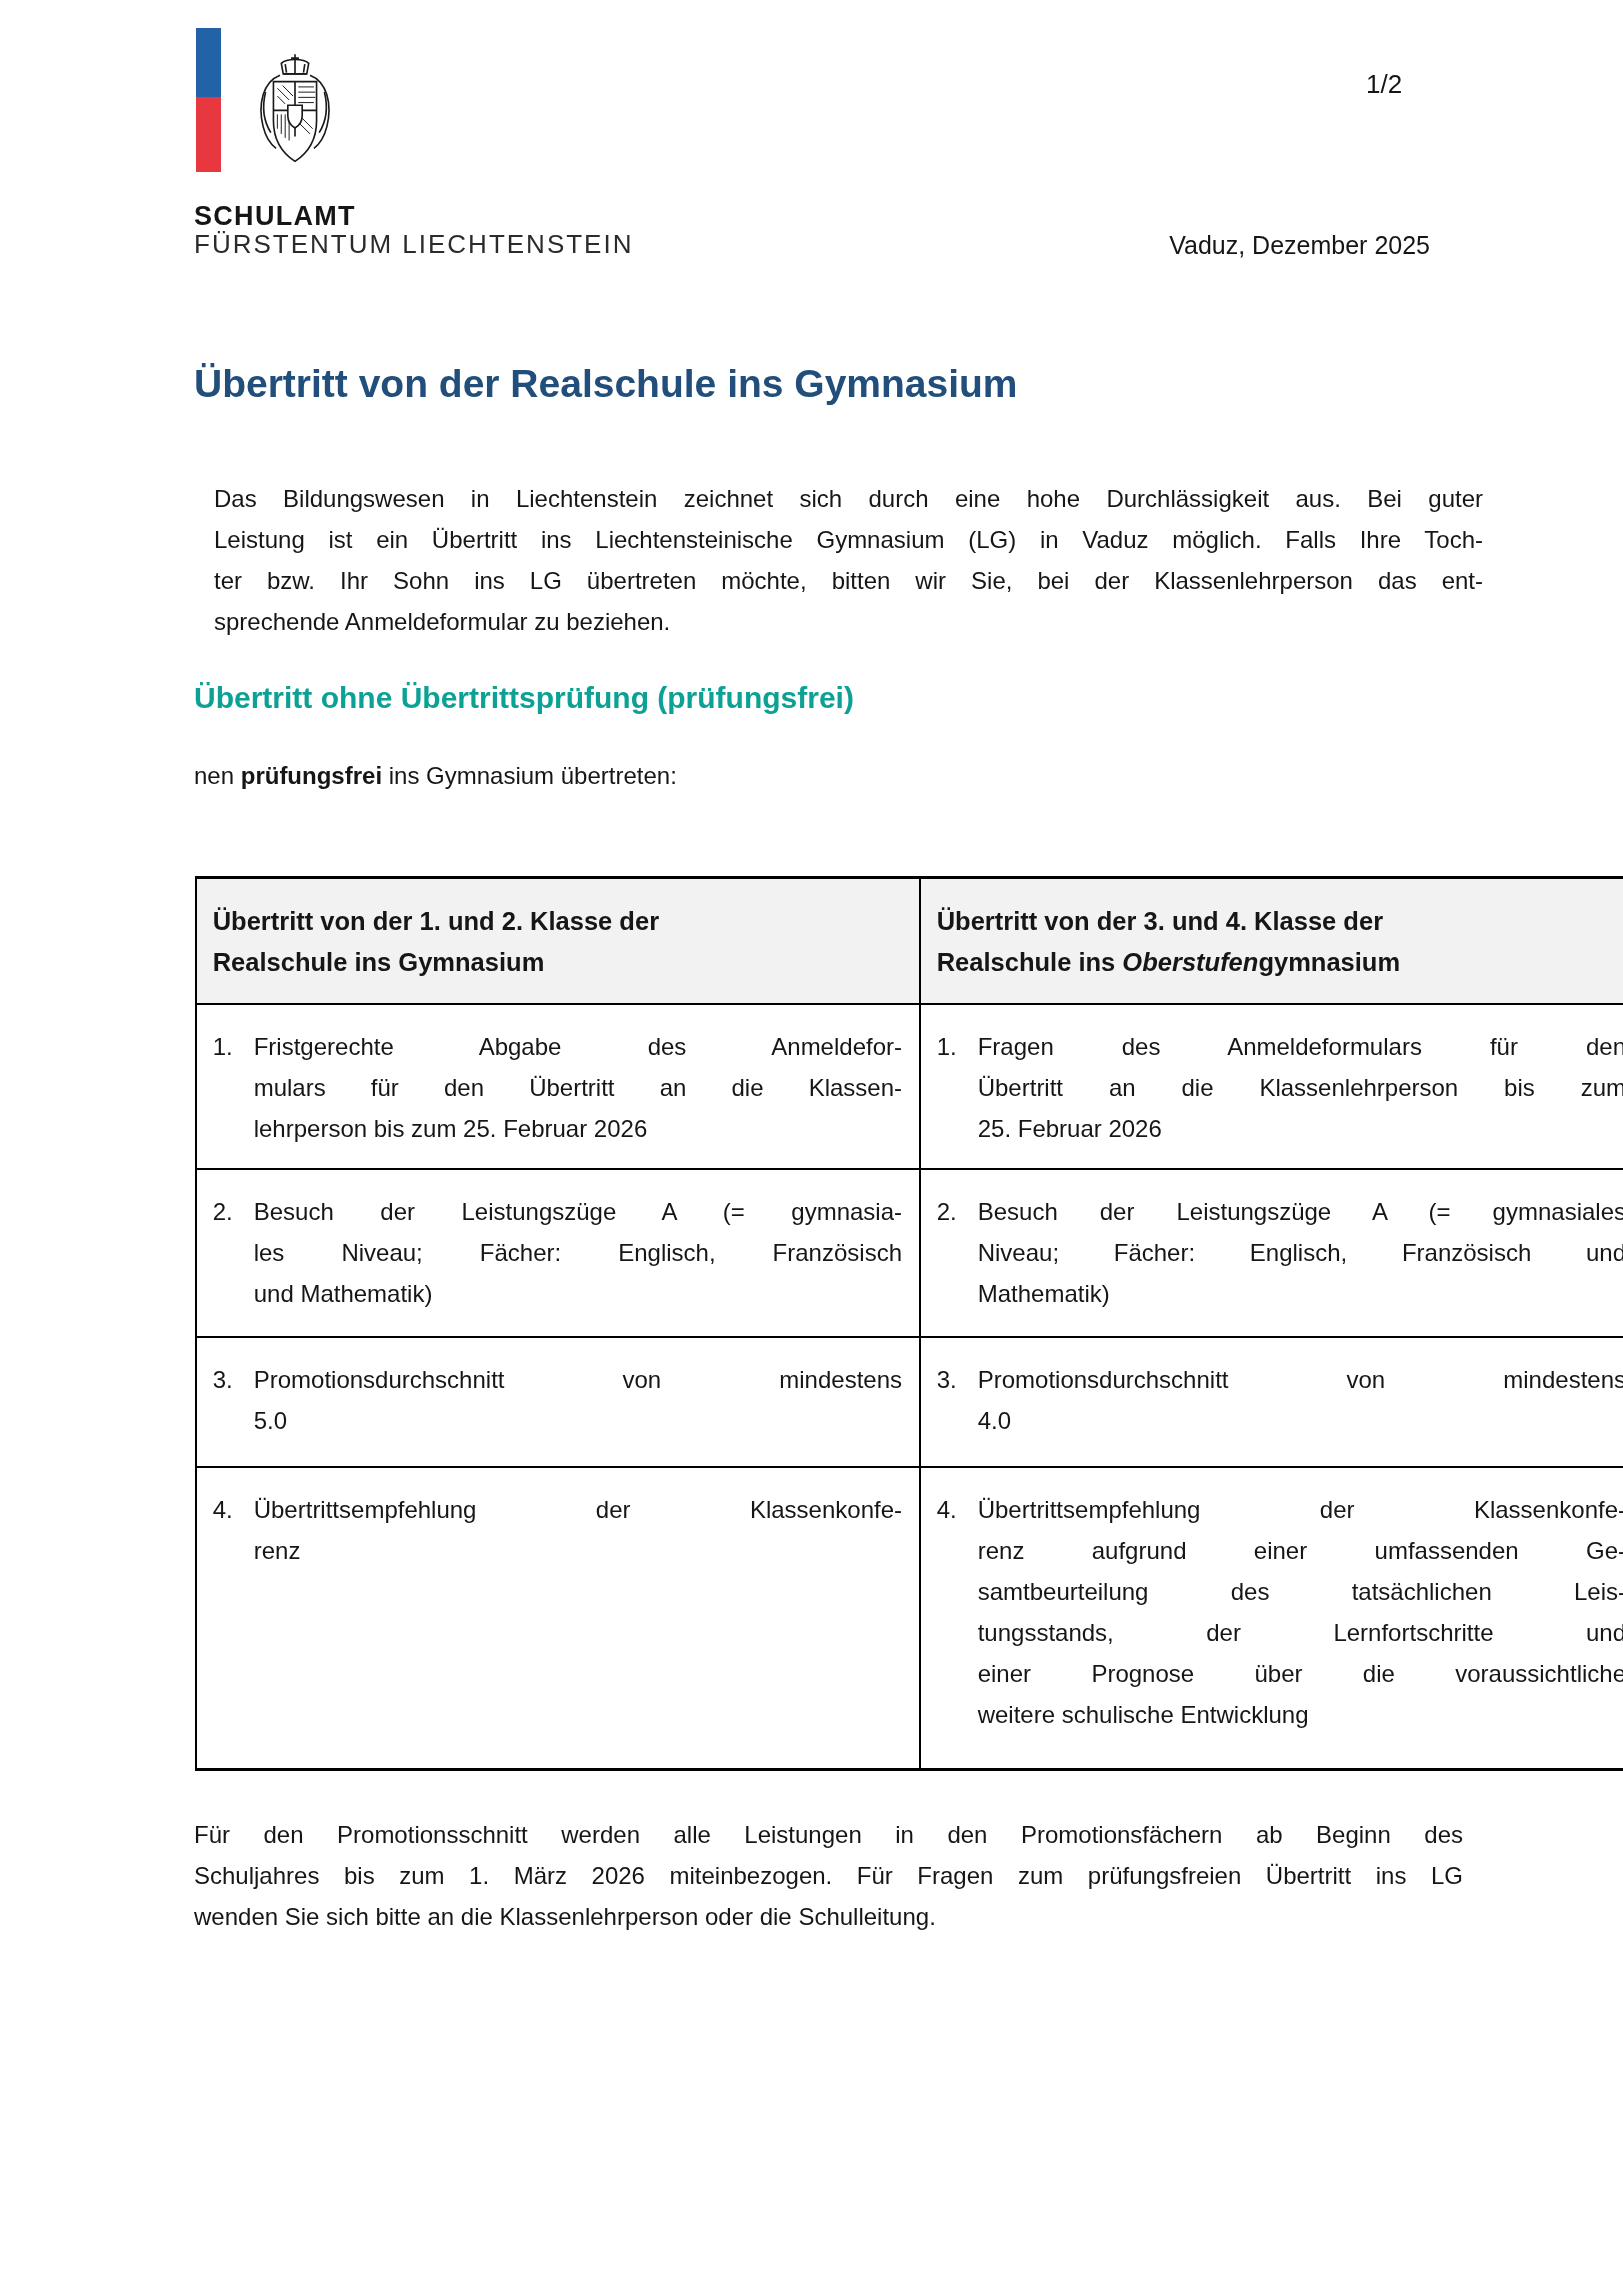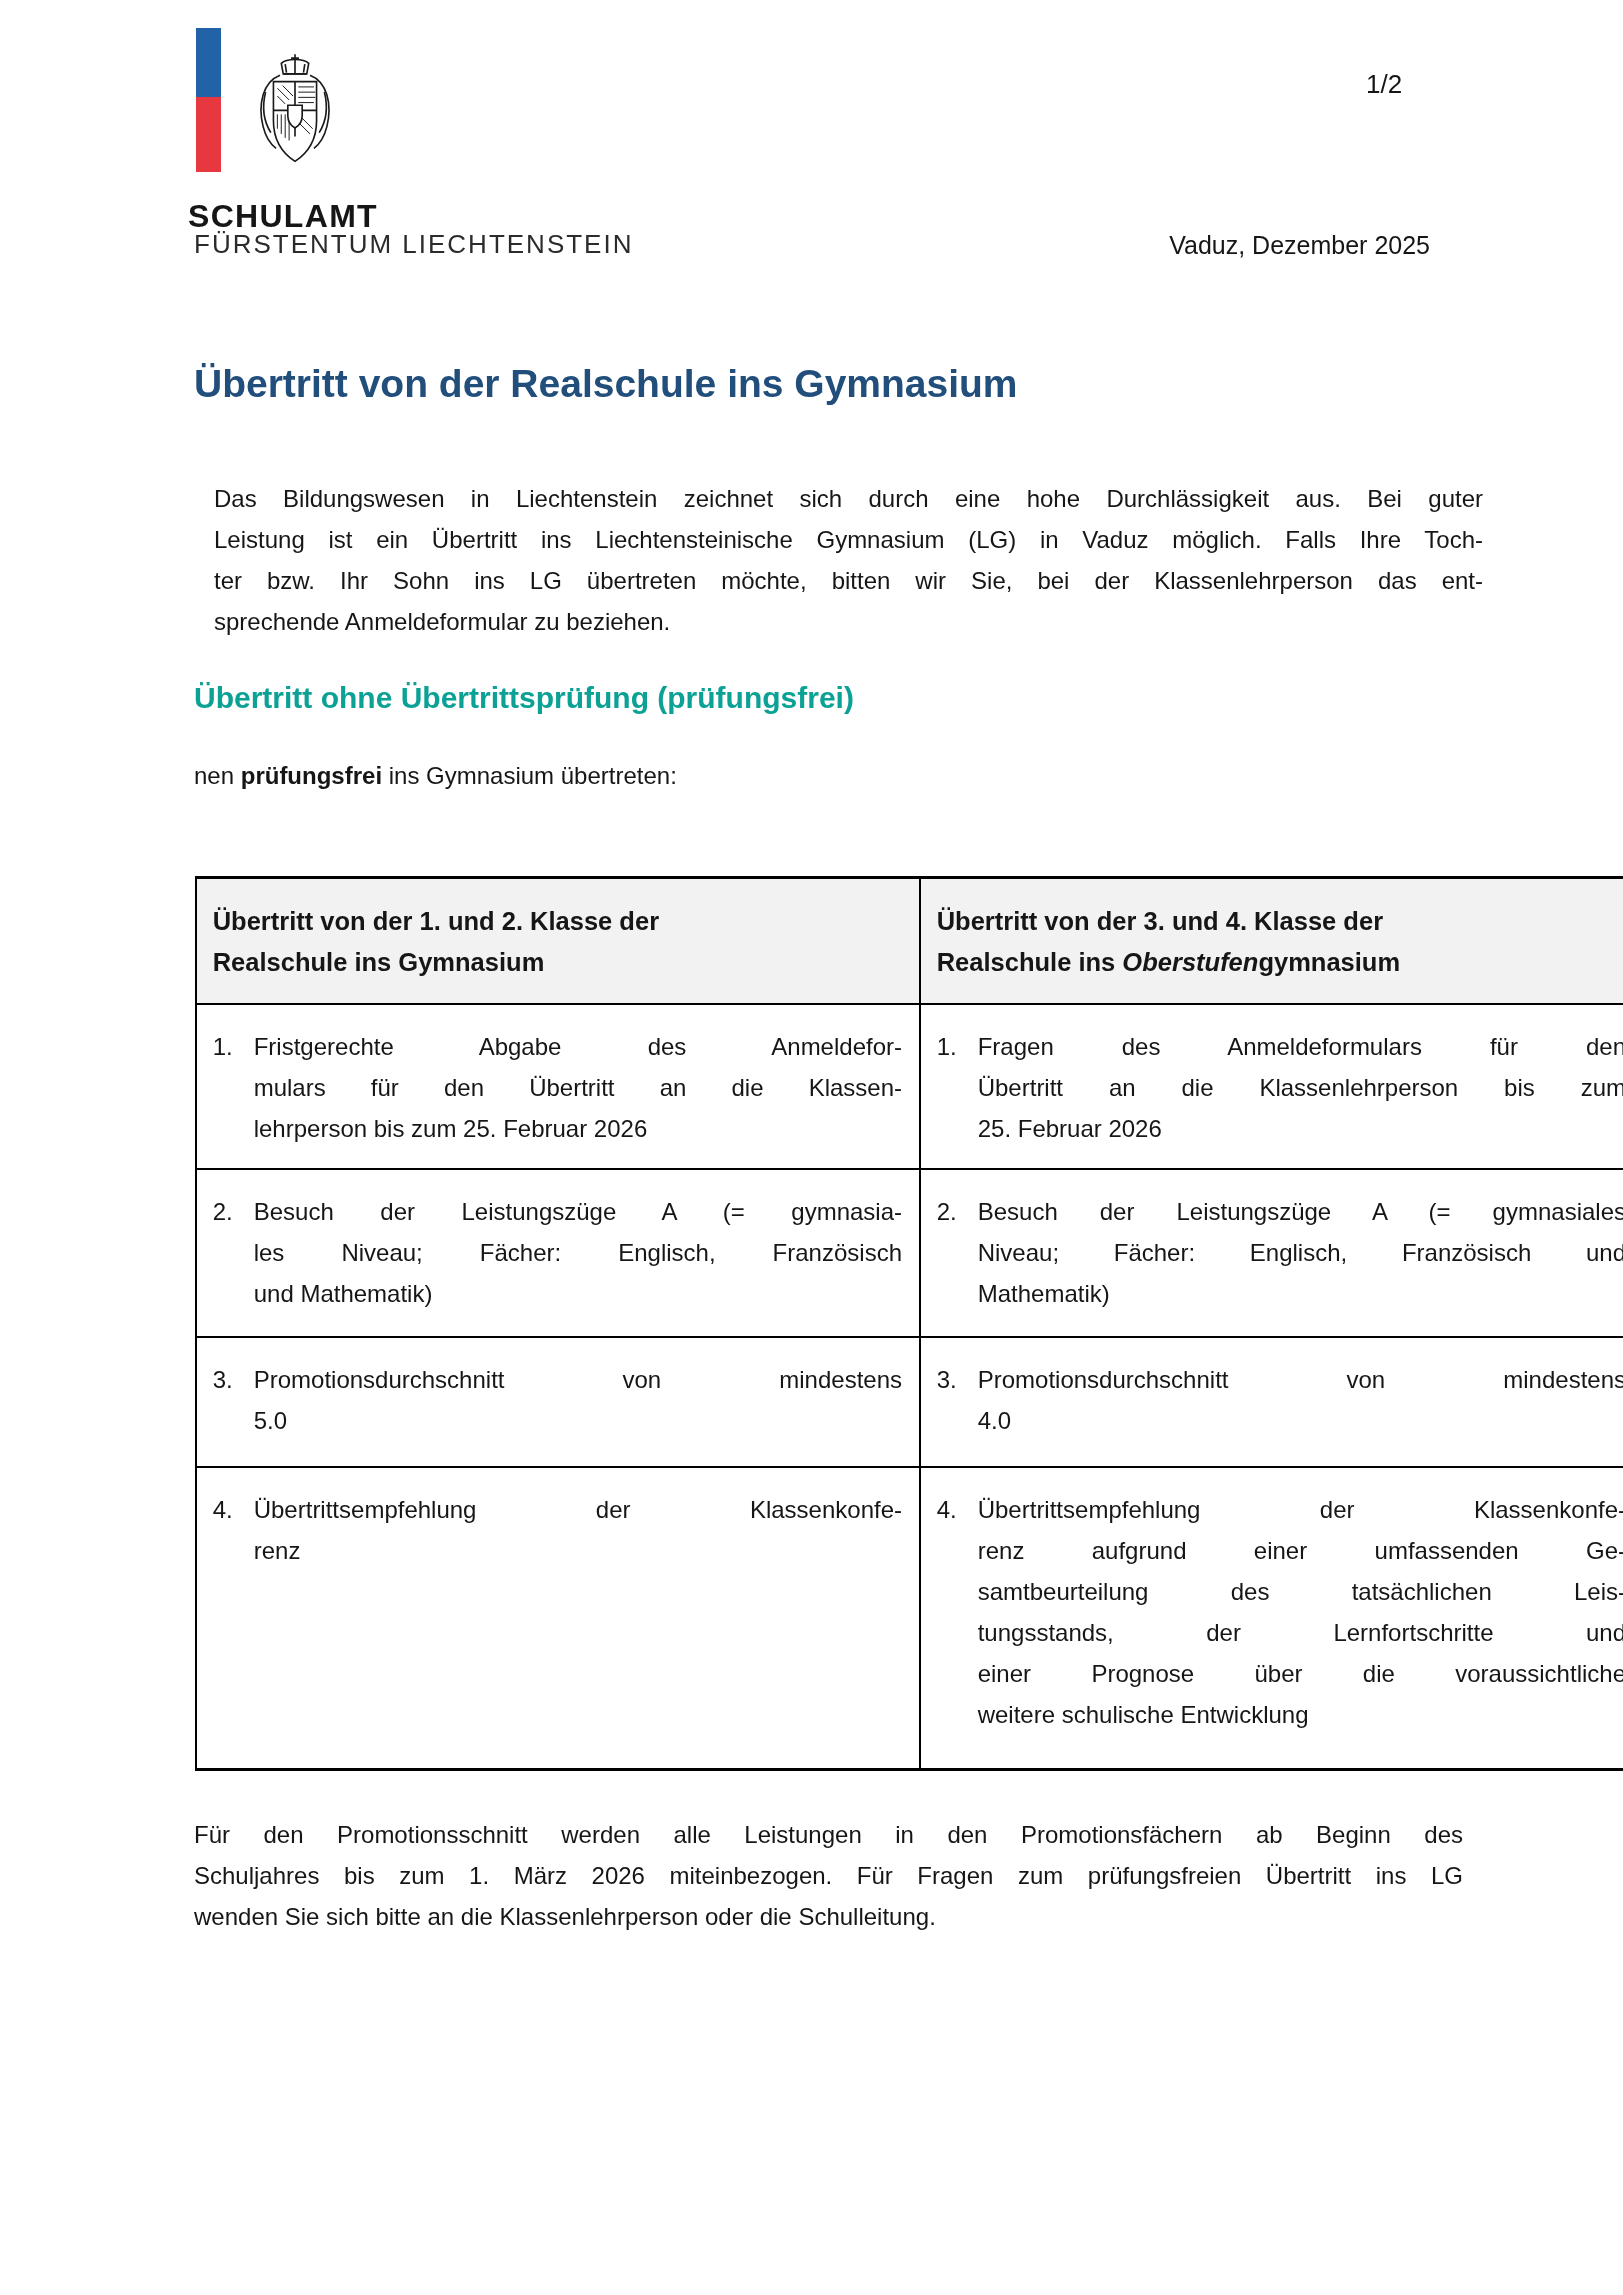--- a/index.html
+++ b/index.html
@@ -20,21 +20,21 @@
     background:#ffffff;
     font-family:"Liberation Sans","DejaVu Sans",sans-serif;
     color:var(--text-black);
     overflow:hidden;
   }
   
   .brand-bar{position:absolute;left:196px;top:27.5px;width:25px;height:144px;}
   .brand-bar .blue{width:100%;height:69px;background:var(--bar-blue);}
   .brand-bar .red{width:100%;height:75px;background:var(--bar-red);}
   .crest{position:absolute;left:246px;top:52px;width:98px;height:126px;}
-  .org-name{position:absolute;left:188px;top:200px;font-size:32px;font-weight:bold;letter-spacing:1.3px;line-height:33px;}
+  .org-name{position:absolute;left:194px;top:200px;font-size:27px;font-weight:bold;letter-spacing:1.3px;line-height:33px;}
   .org-subtitle{position:absolute;left:194px;top:229px;font-size:26px;font-weight:normal;letter-spacing:2px;line-height:31px;color:#2b2b2b;}
   .page-number{position:absolute;left:1366px;top:69px;font-size:26px;line-height:31px;}
   .date-line{position:absolute;left:1047px;top:230px;width:383px;text-align:right;font-size:25px;line-height:30px;}
   
   .doc-title{position:absolute;left:194px;top:360px;width:1283px;font-size:39px;line-height:47px;font-weight:bold;color:var(--title-blue);}
   .para{position:absolute;left:194px;width:1269px;font-size:24px;line-height:41px;color:var(--text-black);}
   .intro{top:478px;margin-left:20px;}
   .lead{top:755px;}
   .closing{top:1814px;}
   .section-heading{position:absolute;left:194px;top:679px;width:1269px;font-size:30px;line-height:37px;font-weight:bold;color:var(--heading-teal);}

